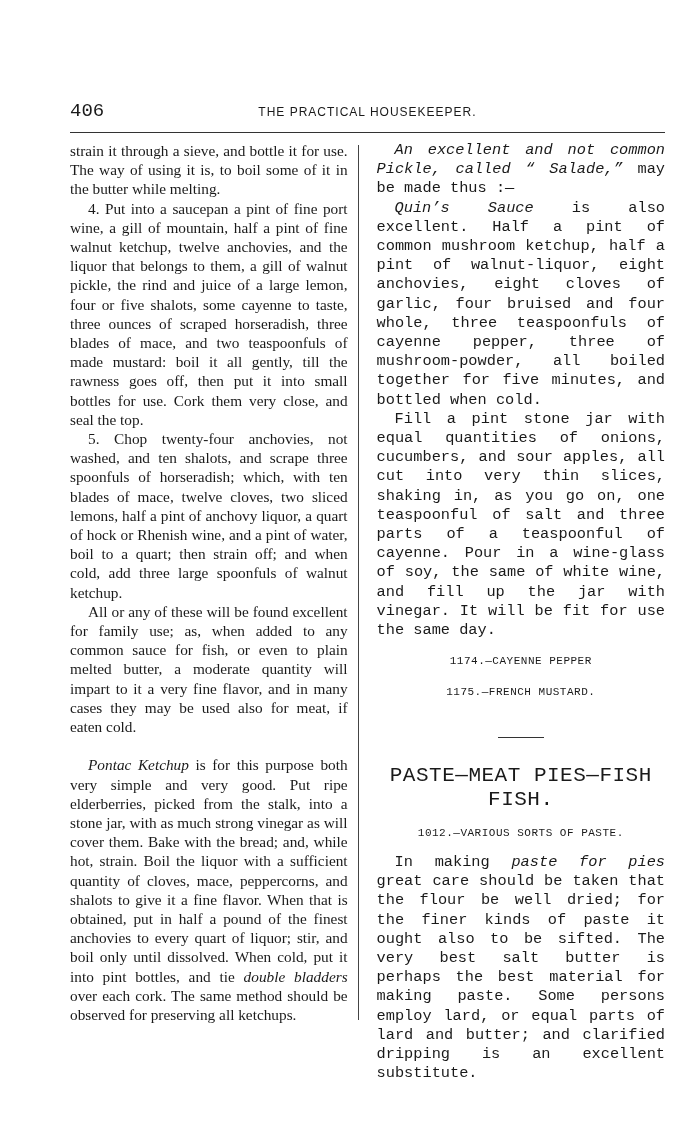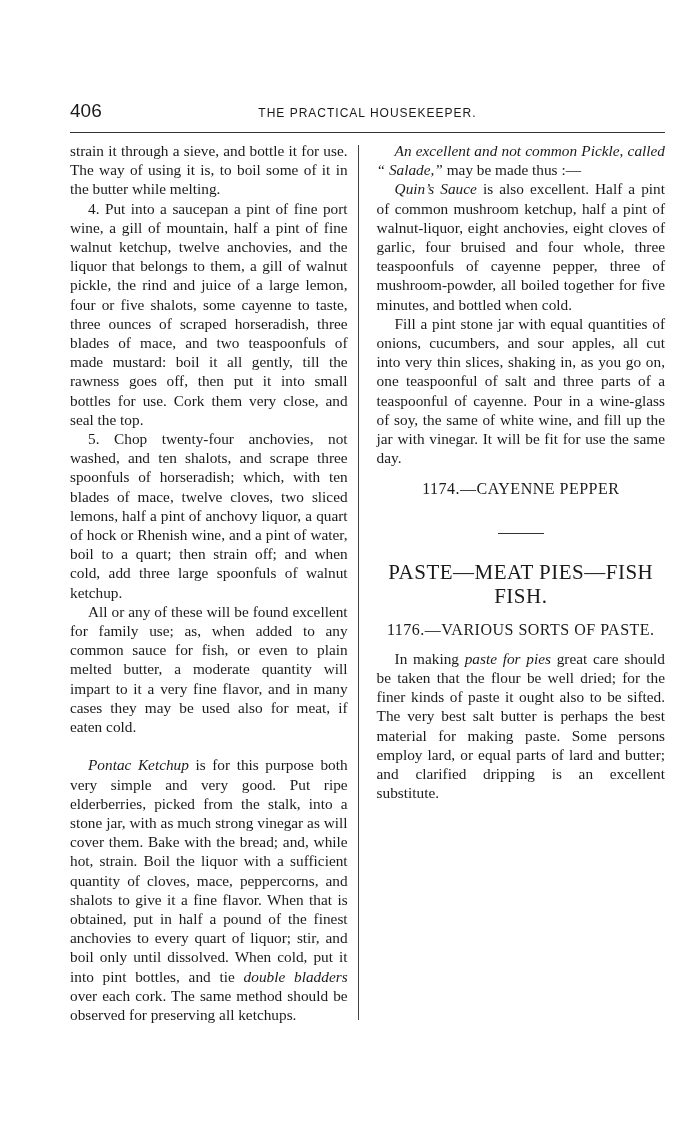--- a/index.html
+++ b/index.html
@@ -1,30 +1,30 @@
 <!DOCTYPE html>
 <html><head>
 <meta charset="utf-8">
 <style>
   html, body { margin: 0; padding: 0; background: #ffffff; }
   body { width: 700px; height: 1127px; position: relative; overflow: hidden;
          font-family: "DejaVu Serif", "Liberation Serif", serif; color: #1a1a1a; }
   .page { position: absolute; left: 70px; top: 100px; width: 595px; }
   .header { display: flex; align-items: baseline; height: 32px; border-bottom: 1.5px solid #333; }
-  .page-num { font-size: 19px; width: 60px; font-family: Liberation Sans, sans-serif; }
+  .page-num { font-size: 19px; width: 60px; font-family: Liberation Mono, monospace; }
   .running-title { font-size: 12px; letter-spacing: 1px; text-align: center; flex: 1; padding-right: 60px; font-family: Liberation Sans, sans-serif; }
   .columns { display: flex; margin-top: 8px; }
   .col { width: 282px; font-family: "Liberation Serif", serif; font-size: 15.3px; line-height: 19.2px; text-align: justify; }
   .col.left { padding-right: 10px; }
   .divider { width: 1px; background: #444; margin-top: 4px; height: 875px; }
-  .col.right { padding-left: 18px; width: 293px; }
+  .col.right { padding-left: 18px; width: 293px; font-family: Liberation Mono, monospace; }
   p { margin: 0; text-indent: 0; }
   p.ind { text-indent: 18px; }
   .gap { height: 19px; }
-  .sec { text-align: center; font-size: 16px; letter-spacing: 0.5px; margin: 12px 0 10px 0; }
+  .sec { text-align: center; font-size: 11px; letter-spacing: 0.5px; margin: 12px 0 10px 0; }
   .rule { width: 46px; border-top: 1.5px solid #333; margin: 34px auto 26px auto; }
   .chapter { text-align: center; font-size: 21px; line-height: 24px; letter-spacing: 0.5px; }
   i { font-style: italic; }
 </style>
 </head>
 <body>
 
 <div class="page">
   <div class="header">
     <span class="page-num">406</span>
@@ -41,19 +41,20 @@
       <p class="ind"><i>Pontac Ketchup</i><span> is for this purpose both very simple and very good. Put ripe elderberries, picked from the stalk, into a stone jar, with as much strong vinegar as will cover them. Bake with the bread; and, while hot, strain. Boil the liquor with a sufficient quantity of cloves, mace, peppercorns, and shalots to give it a fine flavor. When that is obtained, put in half a pound of the finest anchovies to every quart of liquor; stir, and boil only until dissolved. When cold, put it into pint bottles, and tie </span><i>double bladders</i><span> over each cork. The same method should be observed for preserving all ketchups.</span></p>
     </div>
 
     <div class="divider"></div>
 
     <div class="col right">
       <p class="ind"><i>An excellent and not common Pickle, called “ Salade,”</i><span> may be made thus :—</span></p>
       <p class="ind"><i>Quin’s Sauce</i><span> is also excellent. Half a pint of common mushroom ketchup, half a pint of walnut-liquor, eight anchovies, eight cloves of garlic, four bruised and four whole, three teaspoonfuls of cayenne pepper, three of mushroom-powder, all boiled together for five minutes, and bottled when cold.</span></p>
       <p class="ind">Fill a pint stone jar with equal quantities of onions, cucumbers, and sour apples, all cut into very thin slices, shaking in, as you go on, one teaspoonful of salt and three parts of a teaspoonful of cayenne. Pour in a wine-glass of soy, the same of white wine, and fill up the jar with vinegar. It will be fit for use the same day.</p>
       <div class="sec">1174.—CAYENNE PEPPER</div>
+      <div class="sec">1175.—FRENCH MUSTARD.</div>
       <div class="rule"></div>
       <div class="chapter">PASTE—MEAT PIES—FISH FISH.</div>
-      <div class="sec">1176.—VARIOUS SORTS OF PASTE.</div>
+      <div class="sec">1012.—VARIOUS SORTS OF PASTE.</div>
       <p class="ind"><span>In making </span><i>paste for pies</i><span> great care should be taken that the flour be well dried; for the finer kinds of paste it ought also to be sifted. The very best salt butter is perhaps the best material for making paste. Some persons employ lard, or equal parts of lard and butter; and clarified dripping is an excellent substitute.</span></p>
     </div>
   </div>
 </div>
 
 </body></html>

